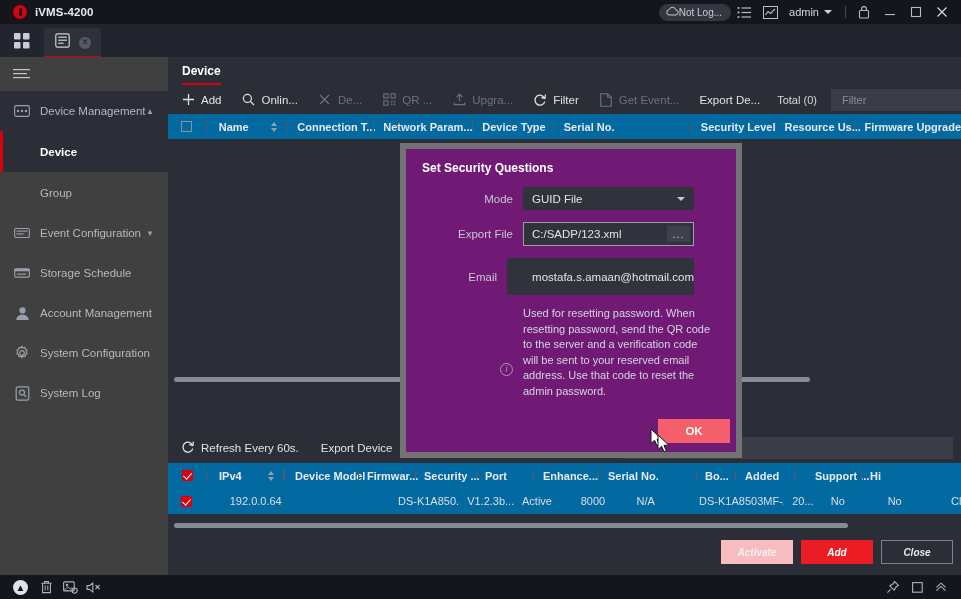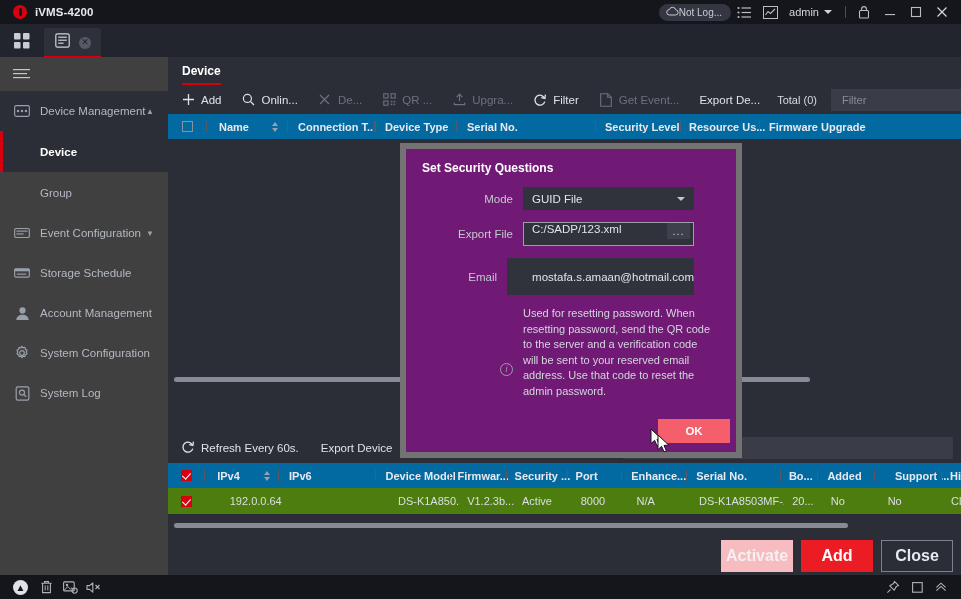--- a/index.html
+++ b/index.html
@@ -118,28 +118,28 @@
   .sa-dn { width: 0; height: 0; border-left: 3.5px solid transparent; border-right: 3.5px solid transparent; border-top: 4px solid #9ca0aa; }
 
   .tbody-top { height: 245px; background: #2b2e37; position: relative; }
   .hscroll-track { position: absolute; left: 0; right: 0; bottom: 0; height: 10px; background: #2b2e37; }
   .hscroll-thumb { position: absolute; height: 5px; top: 3px; background: #878b95; border-radius: 3px; }
 
   
   .lower { position: absolute; left: 168px; top: 432px; width: 793px; height: 143px; background: #2b2e37; }
   .lower-toolbar { height: 31px; display: flex; align-items: center; padding-left: 13px; }
   .lt-item { display: flex; align-items: center; gap: 6px; font-size: 11.5px; color: #e0e2e8; margin-right: 22px; }
-  .row-data { height: 26px; display: flex; font-size: 11px; color: #dcdfe5; background: #4d7c0f; }
+  .row-data { height: 26px; display: flex; font-size: 11px; color: #dcdfe5; background: #0369a1; }
   .row-data .cell { display: flex; align-items: center; height: 26px; white-space: nowrap; overflow: hidden; }
 
   
   .footer { position: absolute; left: 168px; top: 535px; width: 793px; height: 40px; background: #2b2e37; }
   .btn {
-    position: absolute; top: 5px; height: 32px; display: flex; align-items: center;
-    justify-content: center; font-size: 16px; font-weight: bold;
+    position: absolute; top: 5px; height: 24px; display: flex; align-items: center;
+    justify-content: center; font-size: 10px; font-weight: bold; font-style: italic;
   }
   .btn-activate { left: 553px; width: 72px; background: #f6bcc0; color: #f6f0f1; }
   .btn-add { left: 633px; width: 72px; background: #ec1c24; color: #ffffff; }
   .btn-close { left: 713px; width: 72px; background: #2b2e37; color: #e7e9ee; border: 1px solid #7e828c; }
 
   
   .statusbar {
     position: absolute; left: 0; top: 575px; width: 961px; height: 24px;
     background: #14161c; display: flex; align-items: center;
   }
@@ -159,21 +159,21 @@
   .dlg-title { font-size: 12px; font-weight: bold; color: #ffffff; margin: 12px 0 0 16px; }
   .dlg-row { display: flex; align-items: center; margin-top: 12px; padding-right: 42px; }
   .dlg-label { width: 117px; text-align: right; font-size: 11.5px; color: #c5c8d0; padding-right: 10px; }
   .dlg-select {
     flex: 1; height: 23px; background: #30333c; display: flex; align-items: center;
     padding: 0 9px; font-size: 11.5px; color: #e2e4ea; position: relative;
   }
   .dlg-select .caret { margin-left: auto; width: 0; height: 0; border-left: 4px solid transparent; border-right: 4px solid transparent; border-top: 4px solid #c5c8d0; }
   .dlg-input {
     flex: 1; height: 24px; background: #30333c; border: 1px solid #9b9ea7;
-    display: flex; align-items: flex-start; padding-left: 8px; font-size: 11.5px; color: #e2e4ea;
+    display: flex; align-items: center; padding-left: 8px; font-size: 11.5px; color: #e2e4ea;
   }
   .dots-btn {
     margin-left: auto; width: 23px; height: 16px; background: #3e414b; margin-right: 3px;
     display: flex; align-items: center; justify-content: center; color: #c5c8d0;
     font-size: 11px; letter-spacing: 1px; line-height: 1;
   }
   .dlg-input-plain {
     flex: 1; height: 37px; background: #30333c;
     display: flex; align-items: center; padding-left: 25px; font-size: 11.5px; color: #e2e4ea;
   }
@@ -480,20 +480,21 @@
             <i class="sa-dn"></i>
           </span>
       </div>
       <div class="cell">
           <span class="vbar"></span>
         </div>
       <div class="cell" style="width:86px;padding-left:10px">Connection T...</div>
       <div class="cell">
           <span class="vbar"></span>
         </div>
+      <div class="cell" style="width:98px;padding-left:9px">Network Param...</div>
       <div class="cell">
           <span class="vbar"></span>
         </div>
       <div class="cell" style="width:80px;padding-left:9px">Device Type</div>
       <div class="cell">
           <span class="vbar"></span>
         </div>
       <div class="cell" style="width:138px;padding-left:10px">Serial No.</div>
       <div class="cell">
           <span class="vbar"></span>
@@ -546,21 +547,20 @@
       <div class="cell" style="width:52px;padding-left:12px">IPv4</div>
       <div class="cell" style="width:24px;justify-content:center">
         <span class="sortarrows">
             <i class="sa-up"></i>
             <i class="sa-dn"></i>
           </span>
       </div>
       <div class="cell">
           <span class="vbar"></span>
         </div>
-      <div class="cell" style="width:100px;padding-left:10px">IPv6</div>
       <div class="cell">
           <span class="vbar"></span>
         </div>
       <div class="cell" style="width:73px;padding-left:10px">Device Model</div>
       <div class="cell">
           <span class="vbar"></span>
         </div>
       <div class="cell" style="width:56px;padding-left:8px">Firmwar...</div>
       <div class="cell">
           <span class="vbar"></span>

